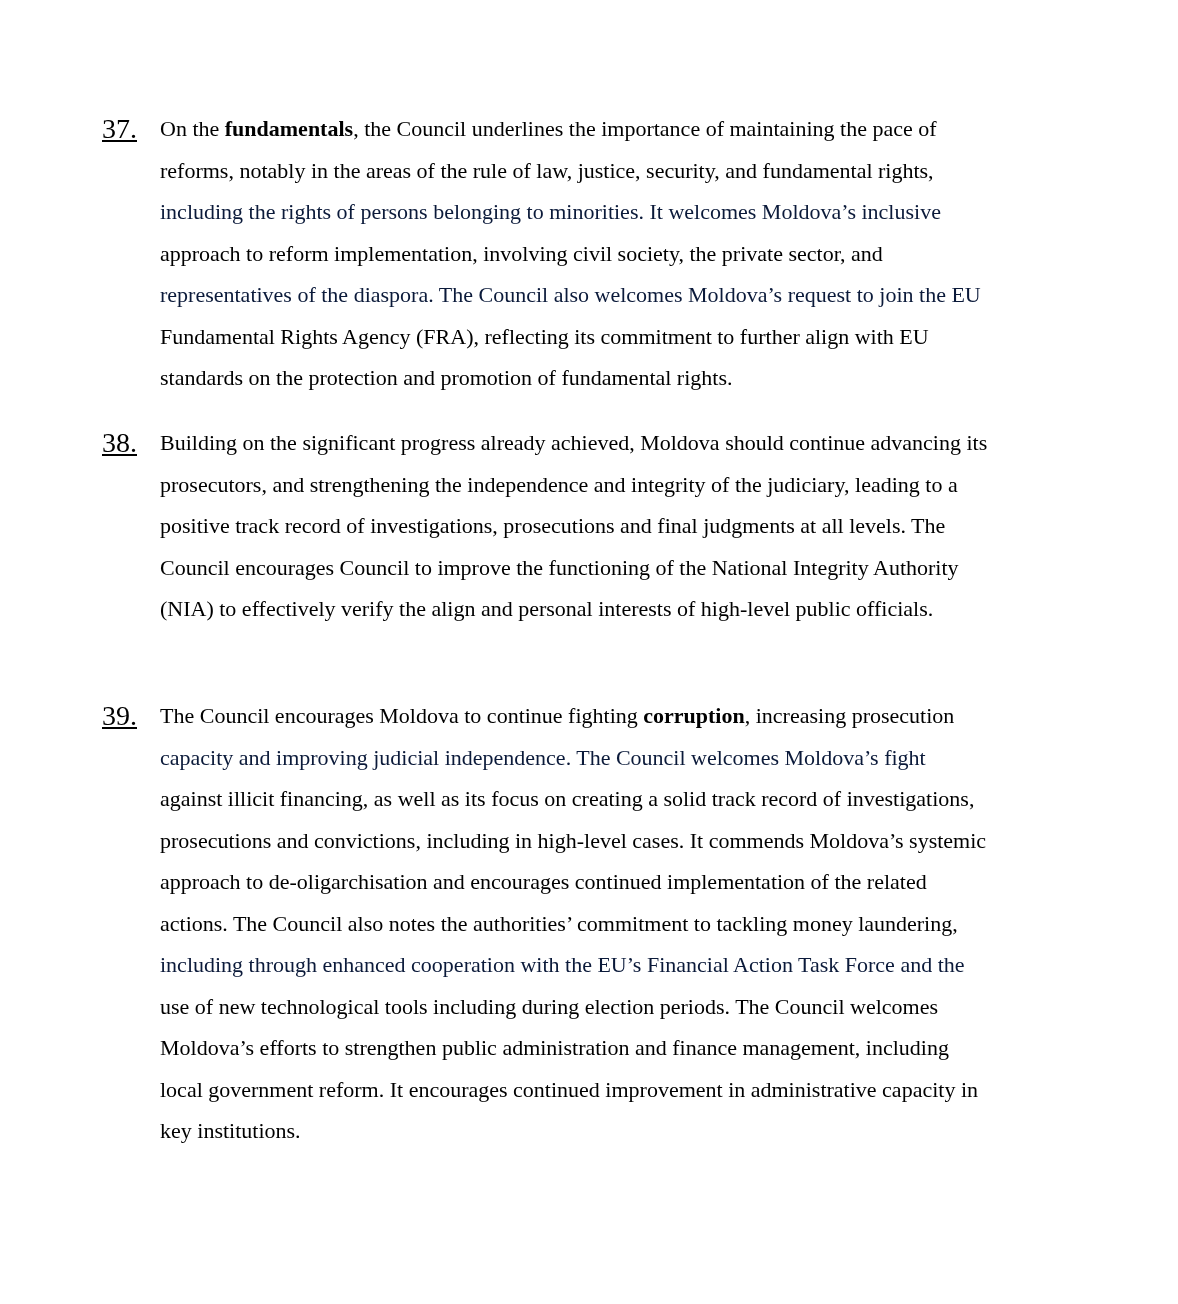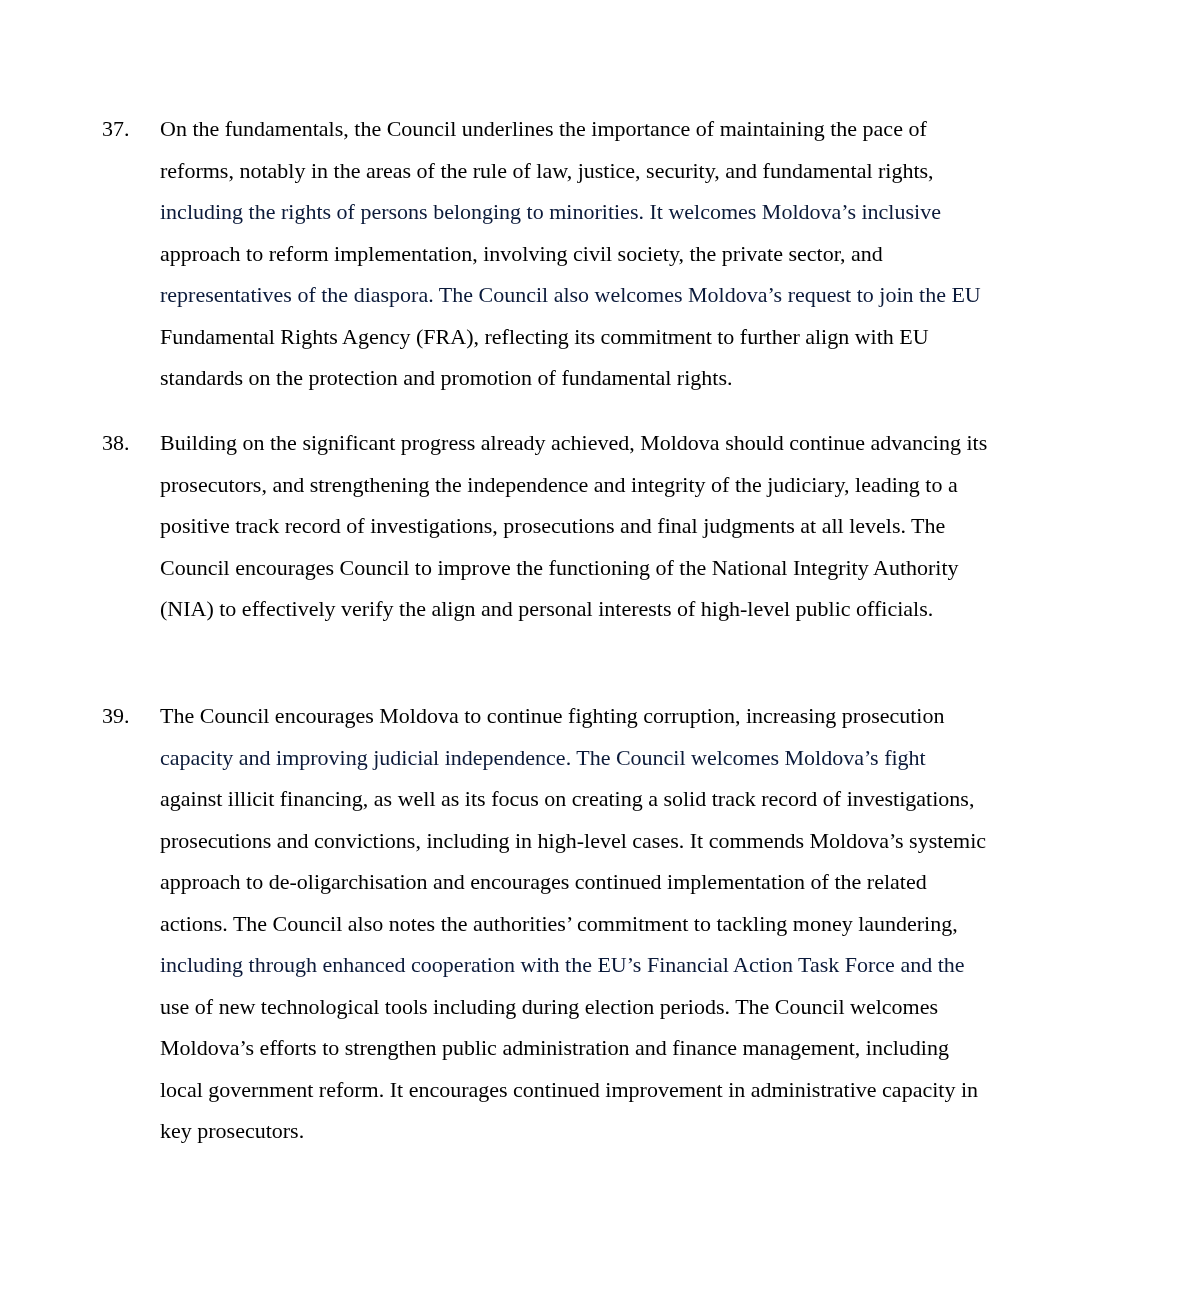--- a/index.html
+++ b/index.html
@@ -5,29 +5,29 @@
     html, body { margin: 0; padding: 0; background: #ffffff; }
     body {
       width: 1178px; height: 1304px; position: relative; overflow: hidden;
       font-family: "Liberation Serif", "DejaVu Serif", serif;
       color: #000000;
     }
     .page { position: absolute; left: 0; top: 0; width: 1178px; height: 1304px; }
     .para { position: absolute; left: 0; width: 1178px; }
     .num {
       position: absolute; left: 102px; top: 0;
-      font-size: 22px; line-height: 41.5px;
+      font-size: 28px; line-height: 41.5px; text-decoration: underline;
     }
     .lines { position: absolute; left: 160px; top: 0; width: 920px; }
     .line {
       display: block; white-space: nowrap;
       font-size: 22px; line-height: 41.5px; height: 41.5px;
     }
     .navy { color: #0b1a3a; }
-    b { font-weight: normal; }
+    b { font-weight: bold; }
   </style>
 </head>
 <body>
 
 <div class="page">
   <div class="para" style="top:108px;">
     <span class="num">37.</span>
     <div class="lines">
         <span class="line"><span>On the </span><b>fundamentals</b><span>, the Council underlines the importance of maintaining the pace of</span></span>
         <span class="line"><span>reforms, notably in the areas of the rule of law, justice, security, and fundamental rights,</span></span>
@@ -54,16 +54,16 @@
         <span class="line"><span>The Council encourages Moldova to continue fighting </span><b>corruption</b><span>, increasing prosecution</span></span>
         <span class="line"><span class="navy">capacity and improving judicial independence. The Council welcomes Moldova’s fight</span></span>
         <span class="line"><span>against illicit financing, as well as its focus on creating a solid track record of investigations,</span></span>
         <span class="line"><span>prosecutions and convictions, including in high-level cases. It commends Moldova’s systemic</span></span>
         <span class="line"><span>approach to de-oligarchisation and encourages continued implementation of the related</span></span>
         <span class="line"><span>actions. The Council also notes the authorities’ commitment to tackling money laundering,</span></span>
         <span class="line"><span class="navy">including through enhanced cooperation with the EU’s Financial Action Task Force and the</span></span>
         <span class="line"><span>use of new technological tools including during election periods. The Council welcomes</span></span>
         <span class="line"><span>Moldova’s efforts to strengthen public administration and finance management, including</span></span>
         <span class="line"><span>local government reform. It encourages continued improvement in administrative capacity in</span></span>
-        <span class="line"><span>key prosecutors.</span></span>
+        <span class="line"><span>key institutions.</span></span>
       </div>
   </div>
 </div>
 
 </body></html>

